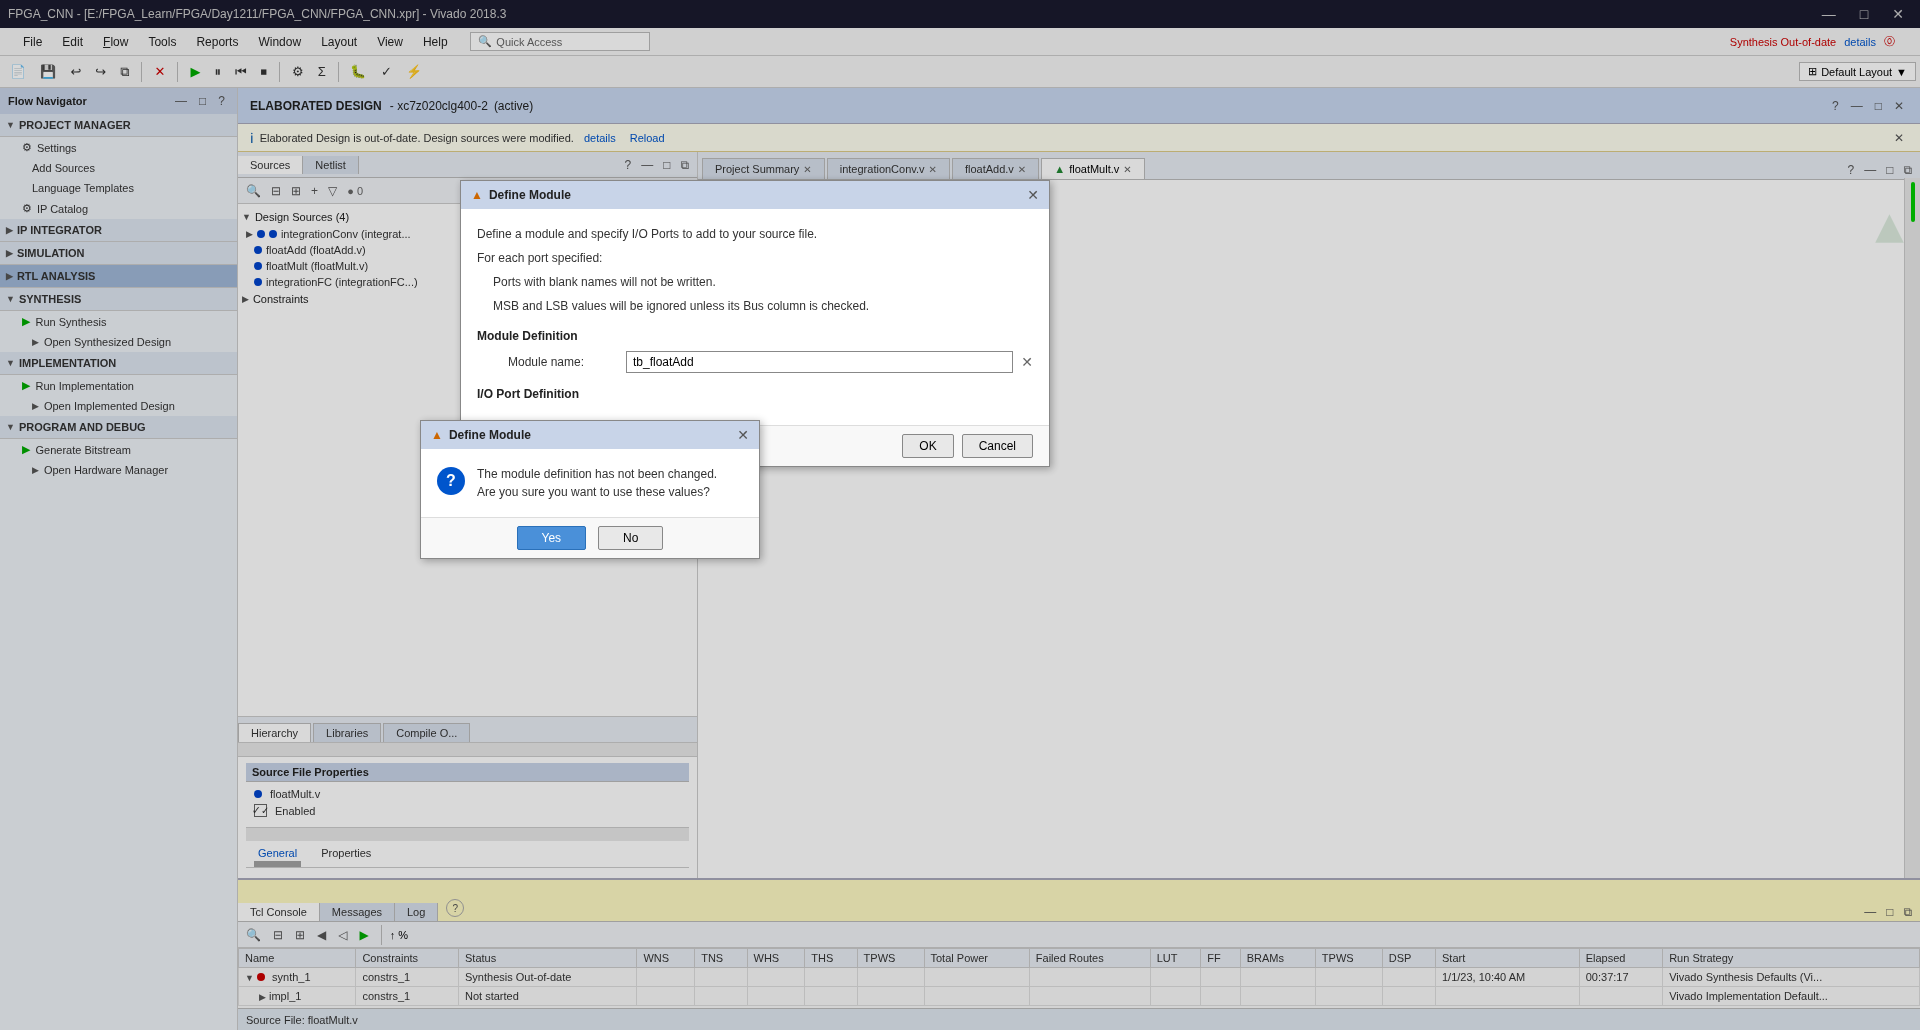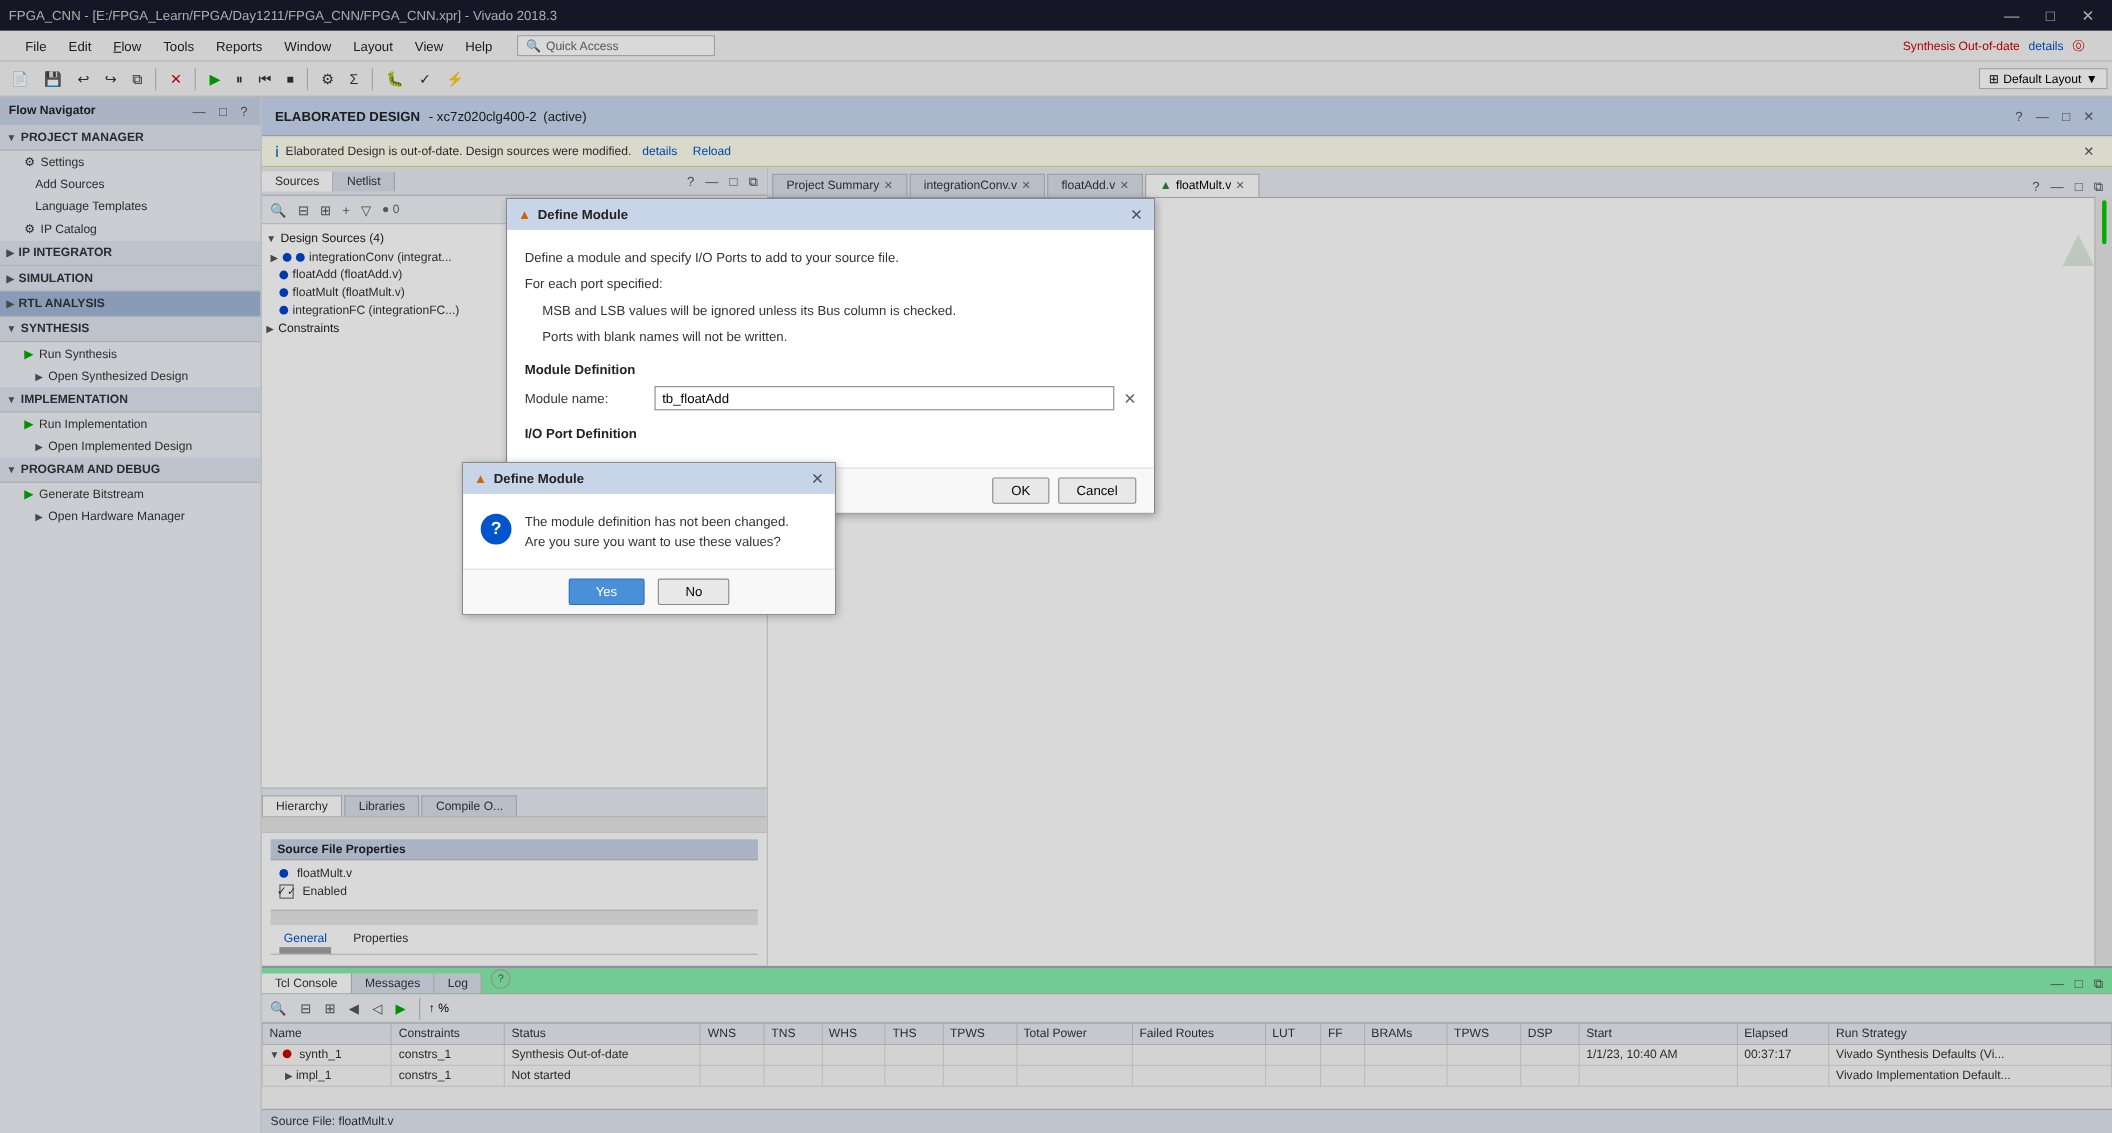--- a/index.html
+++ b/index.html
@@ -79,21 +79,21 @@
     .file-props-tabs { display: flex; gap: 16px; border-bottom: 1px solid #ccc; margin-bottom: 4px; }
     .fp-tab { font-size: 11px; cursor: pointer; padding: 2px 4px; color: #333; }
     .fp-tab.active { border-bottom: 6px solid #a3a3a3; color: #0055cc; }
 
     
     #main-editor { flex: 1; display: flex; flex-direction: column; overflow: hidden; position: relative; }
     #editor-content { flex: 1; background: #fff; overflow: auto; padding: 8px; font-family: monospace; font-size: 11px; color: #333; }
 
     
     #bottom-console { height: 130px; border-top: 2px solid #aab; background: #f8f8f8; display: flex; flex-direction: column; overflow: hidden; }
-    #console-tabs { display: flex; background: #86efac; border-bottom: 1px solid #bbb; height: 24px; align-items: flex-end; }
+    #console-tabs { display: flex; background: #fef9c3; border-bottom: 1px solid #bbb; height: 42px; align-items: flex-end; }
     .console-tab { padding: 3px 12px; font-size: 11px; cursor: pointer; background: #d8e0ec; border-right: 1px solid #bbb; color: #333; }
     .console-tab.active { background: white; }
     #console-toolbar { background: #f0f2f6; border-bottom: 1px solid #ccc; padding: 2px 4px; display: flex; align-items: center; gap: 4px; height: 26px; }
     #console-content { flex: 1; overflow: auto; }
 
     
     #runs-table { width: 100%; border-collapse: collapse; font-size: 11px; }
     #runs-table th { background: #e8edf4; border: 1px solid #ccc; padding: 3px 6px; text-align: left; font-weight: normal; color: #333; white-space: nowrap; }
     #runs-table td { border: 1px solid #ddd; padding: 3px 6px; white-space: nowrap; color: #333; }
     .status-out { color: #cc0000; }
@@ -106,21 +106,21 @@
     
     #overlay { position: fixed; top: 0; left: 0; width: 100%; height: 100%; background: rgba(0,0,0,0.15); z-index: 100; }
 
     
     #dialog-define { position: fixed; top: 180px; left: 460px; width: 590px; background: white; border: 1px solid #888; box-shadow: 2px 2px 8px rgba(0,0,0,0.3); z-index: 101; }
     #dialog-define .dialog-header { background: #c8d4e8; padding: 6px 10px; font-size: 12px; font-weight: bold; color: #222; display: flex; align-items: center; justify-content: space-between; }
     #dialog-define .dialog-body { padding: 16px; }
     #dialog-define .dialog-body p { font-size: 12px; color: #333; margin-bottom: 6px; line-height: 1.5; }
     #dialog-define .dialog-section { margin-top: 14px; }
     #dialog-define .dialog-section h4 { font-size: 12px; font-weight: bold; color: #222; margin-bottom: 8px; }
-    .form-row { display: flex; align-items: center; gap: 8px; margin-bottom: 8px; font-size: 12px; }
+    .form-row { display: flex; align-items: center; gap: 8px; margin-bottom: 8px; font-size: 12px; margin-left: 31px; }
     .form-row label { width: 110px; color: #333; }
     .form-row input[type=text] { flex: 1; border: 1px solid #888; padding: 3px 6px; font-size: 12px; }
     .clear-btn { background: none; border: none; cursor: pointer; color: #666; font-size: 14px; }
     .dialog-footer { padding: 8px 16px; border-top: 1px solid #ddd; display: flex; justify-content: flex-end; gap: 8px; background: #f8f8f8; }
     .dialog-footer button { padding: 4px 16px; font-size: 12px; cursor: pointer; border: 1px solid #888; background: #e8e8e8; border-radius: 2px; }
 
     
     #dialog-confirm { position: fixed; top: 420px; left: 420px; width: 340px; background: white; border: 1px solid #888; box-shadow: 2px 2px 8px rgba(0,0,0,0.3); z-index: 102; }
     #dialog-confirm .dialog-header { background: #c8d4e8; padding: 6px 10px; font-size: 12px; font-weight: bold; color: #222; display: flex; align-items: center; justify-content: space-between; }
     #dialog-confirm .dialog-body { padding: 16px; display: flex; align-items: flex-start; gap: 12px; }
@@ -576,22 +576,22 @@
     <div style="display:flex;align-items:center;gap:6px;">
       <span style="color:#cc6600;">▲</span>
       <span>Define Module</span>
     </div>
     <button style="background:none;border:none;cursor:pointer;font-size:14px;color:#555;">✕</button>
   </div>
   <div class="dialog-body">
     <p>Define a module and specify I/O Ports to add to your source file.</p>
     <p>For each port specified:</p>
     <div style="margin-left:16px;">
+      <p>Ports with blank names will not be written.</p>
       <p>MSB and LSB values will be ignored unless its Bus column is checked.</p>
-      <p>Ports with blank names will not be written.</p>
     </div>
     <div class="dialog-section">
       <h4>Module Definition</h4>
       <div class="form-row">
         <label>Module name:</label>
         <input type="text" value="tb_floatAdd" style="flex: 1 1 0%; border: 1px solid rgb(136, 136, 136); padding: 3px 6px; font-size: 12px;">
         <button class="clear-btn">✕</button>
       </div>
     </div>
     <div class="dialog-section">

